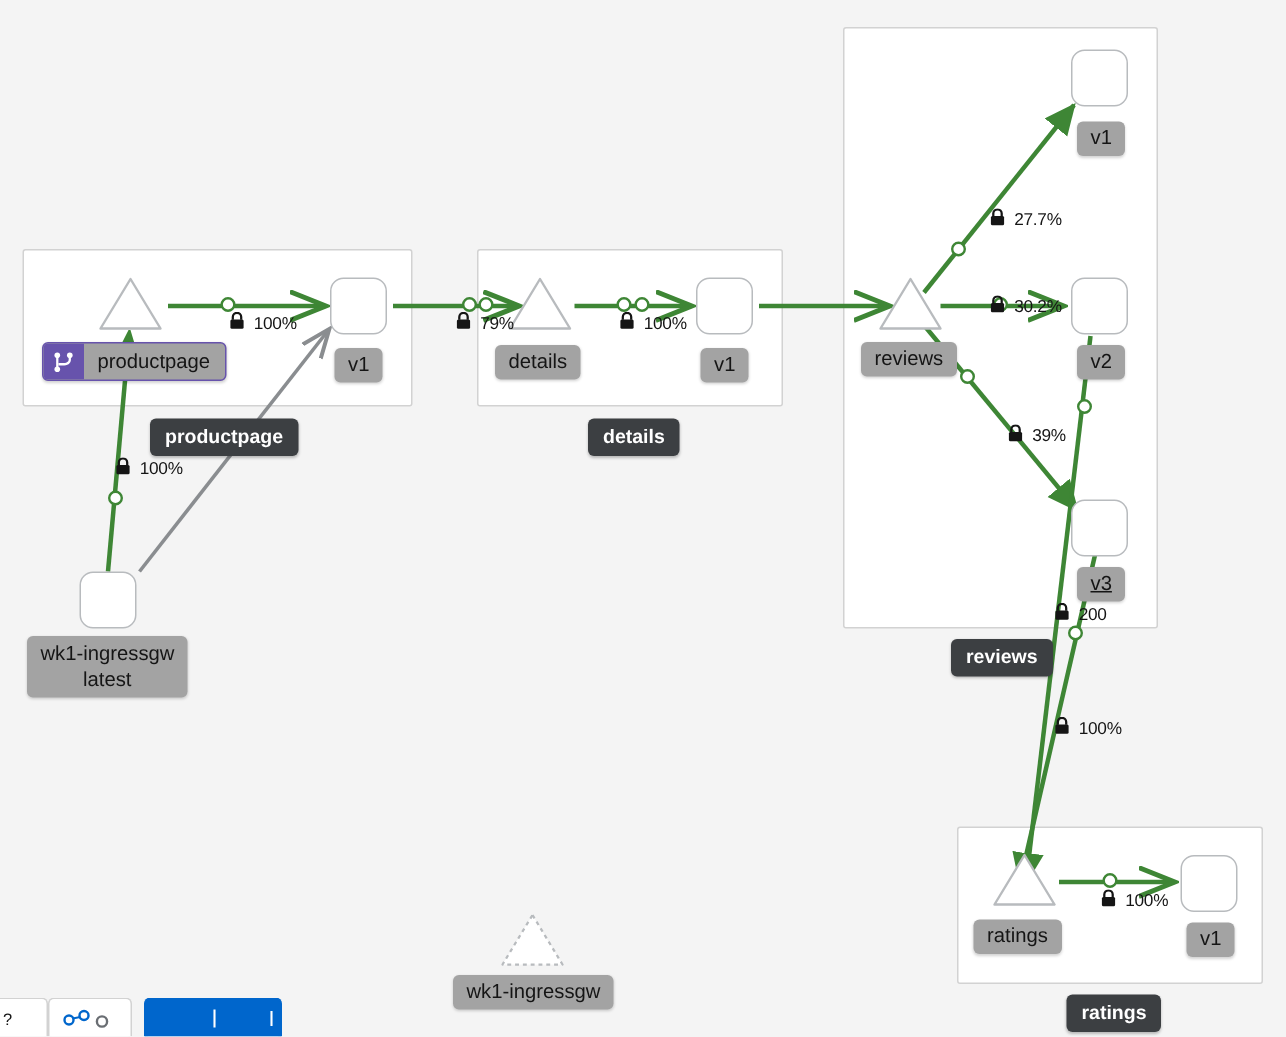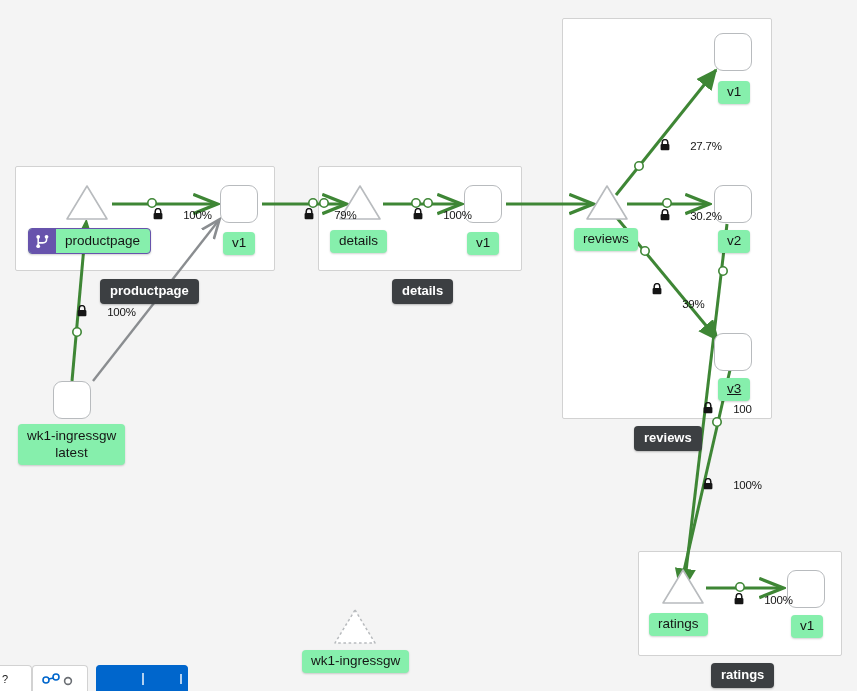--- a/index.html
+++ b/index.html
@@ -36,21 +36,21 @@
     position: absolute;
     width: 38px; height: 38px;
     background: #ffffff;
     border: 1px solid #b8bbbe;
     border-radius: 9px;
     box-sizing: border-box;
   }
   
   .nlabel {
     position: absolute;
-    background: #86efac;
+    background: #a3a3a3;
     border-radius: 4px;
     padding: 3px 9px 4px 9px;
     font-size: 13.5px;
     color: #151515;
     line-height: 16px;
     white-space: pre;
     text-align: center;
     box-shadow: 0 1px 2px rgba(3,3,3,0.18);
     box-sizing: border-box;
   }
@@ -87,21 +87,21 @@
     font-weight: bold;
     line-height: 16px;
     white-space: pre;
     box-shadow: 0 1px 2px rgba(3,3,3,0.25);
   }
   
   .elabel {
     position: absolute;
     display: flex;
     align-items: center;
-    gap: 20px;
+    gap: 6px;
     font-size: 11.5px;
     color: #151515;
     white-space: pre;
     line-height: 13px;
   }
   .elabel .pct { letter-spacing: -0.2px; }
   .lock { display: block; }
   
   .toolbar-frag {
     position: absolute;
@@ -325,48 +325,48 @@
   <div class="elabel" style="left:641px; top:126px;">
     <span class="lock">
       <svg width="10" height="12" viewBox="0 0 10 12">
         <path d="M2.2,5.2 L2.2,3.4 A2.8,2.8 0 0 1 7.8,3.4 L7.8,5.2" fill="none" stroke="#151515" stroke-width="1.5"></path>
         <rect x="0.6" y="5.0" width="8.8" height="6.2" rx="1" fill="#151515"></rect>
       </svg>
     </span>
     <span class="pct">27.7%</span>
   </div>
 
-  <div class="elabel" style="left:641px; top:196px;justify-content:flex-end;">
+  <div class="elabel" style="left:641px; top:184px;justify-content:flex-end;">
     <span class="lock">
       <svg width="10" height="12" viewBox="0 0 10 12">
         <path d="M2.2,5.2 L2.2,3.4 A2.8,2.8 0 0 1 7.8,3.4 L7.8,5.2" fill="none" stroke="#151515" stroke-width="1.5"></path>
         <rect x="0.6" y="5.0" width="8.8" height="6.2" rx="1" fill="#151515"></rect>
       </svg>
     </span>
     <span class="pct">30.2%</span>
   </div>
 
-  <div class="elabel" style="left:633px; top:270px;align-items:flex-end;">
+  <div class="elabel" style="left:653px; top:270px;">
     <span class="lock">
       <svg width="10" height="12" viewBox="0 0 10 12">
         <path d="M2.2,5.2 L2.2,3.4 A2.8,2.8 0 0 1 7.8,3.4 L7.8,5.2" fill="none" stroke="#151515" stroke-width="1.5"></path>
         <rect x="0.6" y="5.0" width="8.8" height="6.2" rx="1" fill="#151515"></rect>
       </svg>
     </span>
     <span class="pct">39%</span>
   </div>
 
   <div class="elabel" style="left:684px; top:389px;">
     <span class="lock">
       <svg width="10" height="12" viewBox="0 0 10 12">
         <path d="M2.2,5.2 L2.2,3.4 A2.8,2.8 0 0 1 7.8,3.4 L7.8,5.2" fill="none" stroke="#151515" stroke-width="1.5"></path>
         <rect x="0.6" y="5.0" width="8.8" height="6.2" rx="1" fill="#151515"></rect>
       </svg>
     </span>
-    <span class="pct">100</span>
+    <span class="pct">200</span>
   </div>
 
   <div class="elabel" style="left:684px; top:465px;">
     <span class="lock">
       <svg width="10" height="12" viewBox="0 0 10 12">
         <path d="M2.2,5.2 L2.2,3.4 A2.8,2.8 0 0 1 7.8,3.4 L7.8,5.2" fill="none" stroke="#151515" stroke-width="1.5"></path>
         <rect x="0.6" y="5.0" width="8.8" height="6.2" rx="1" fill="#151515"></rect>
       </svg>
     </span>
     <span class="pct">100%</span>

